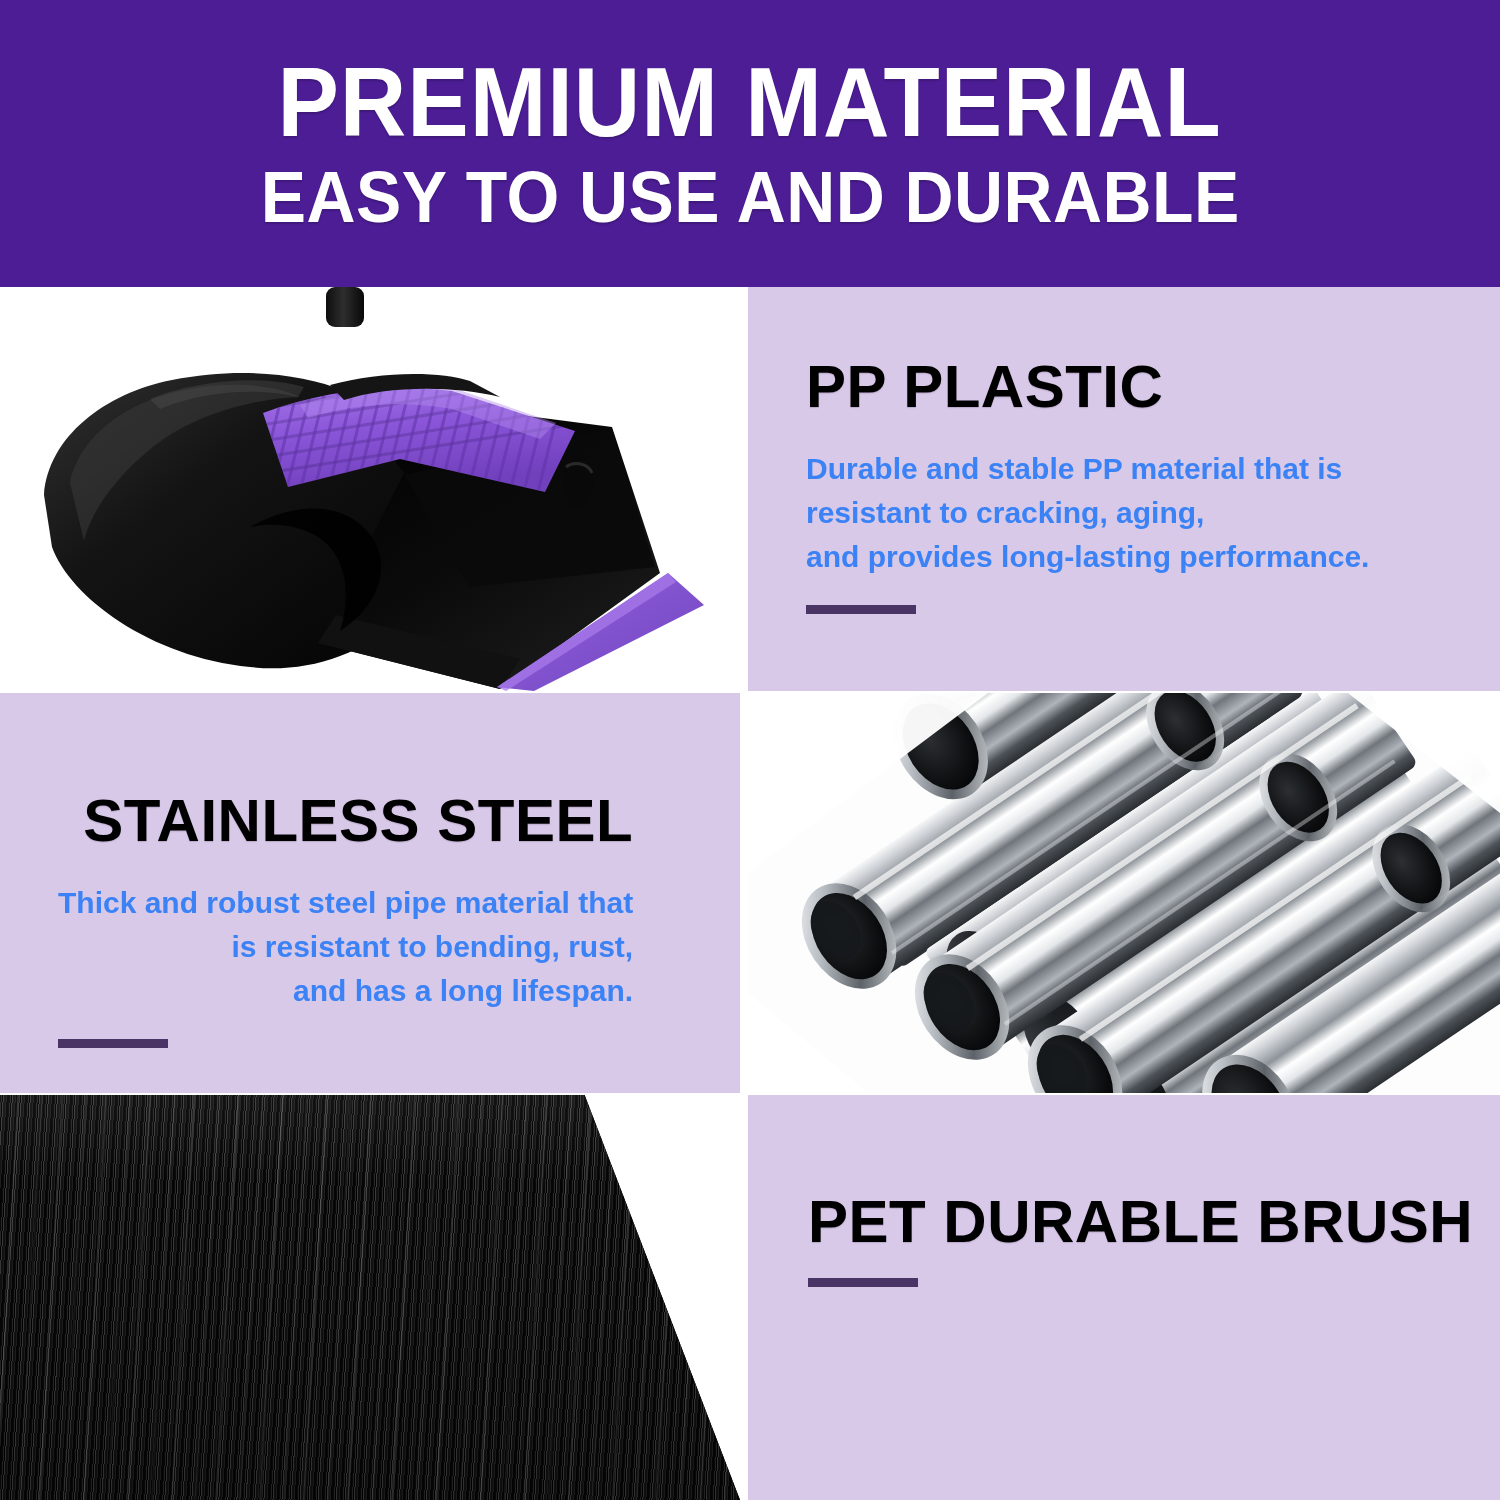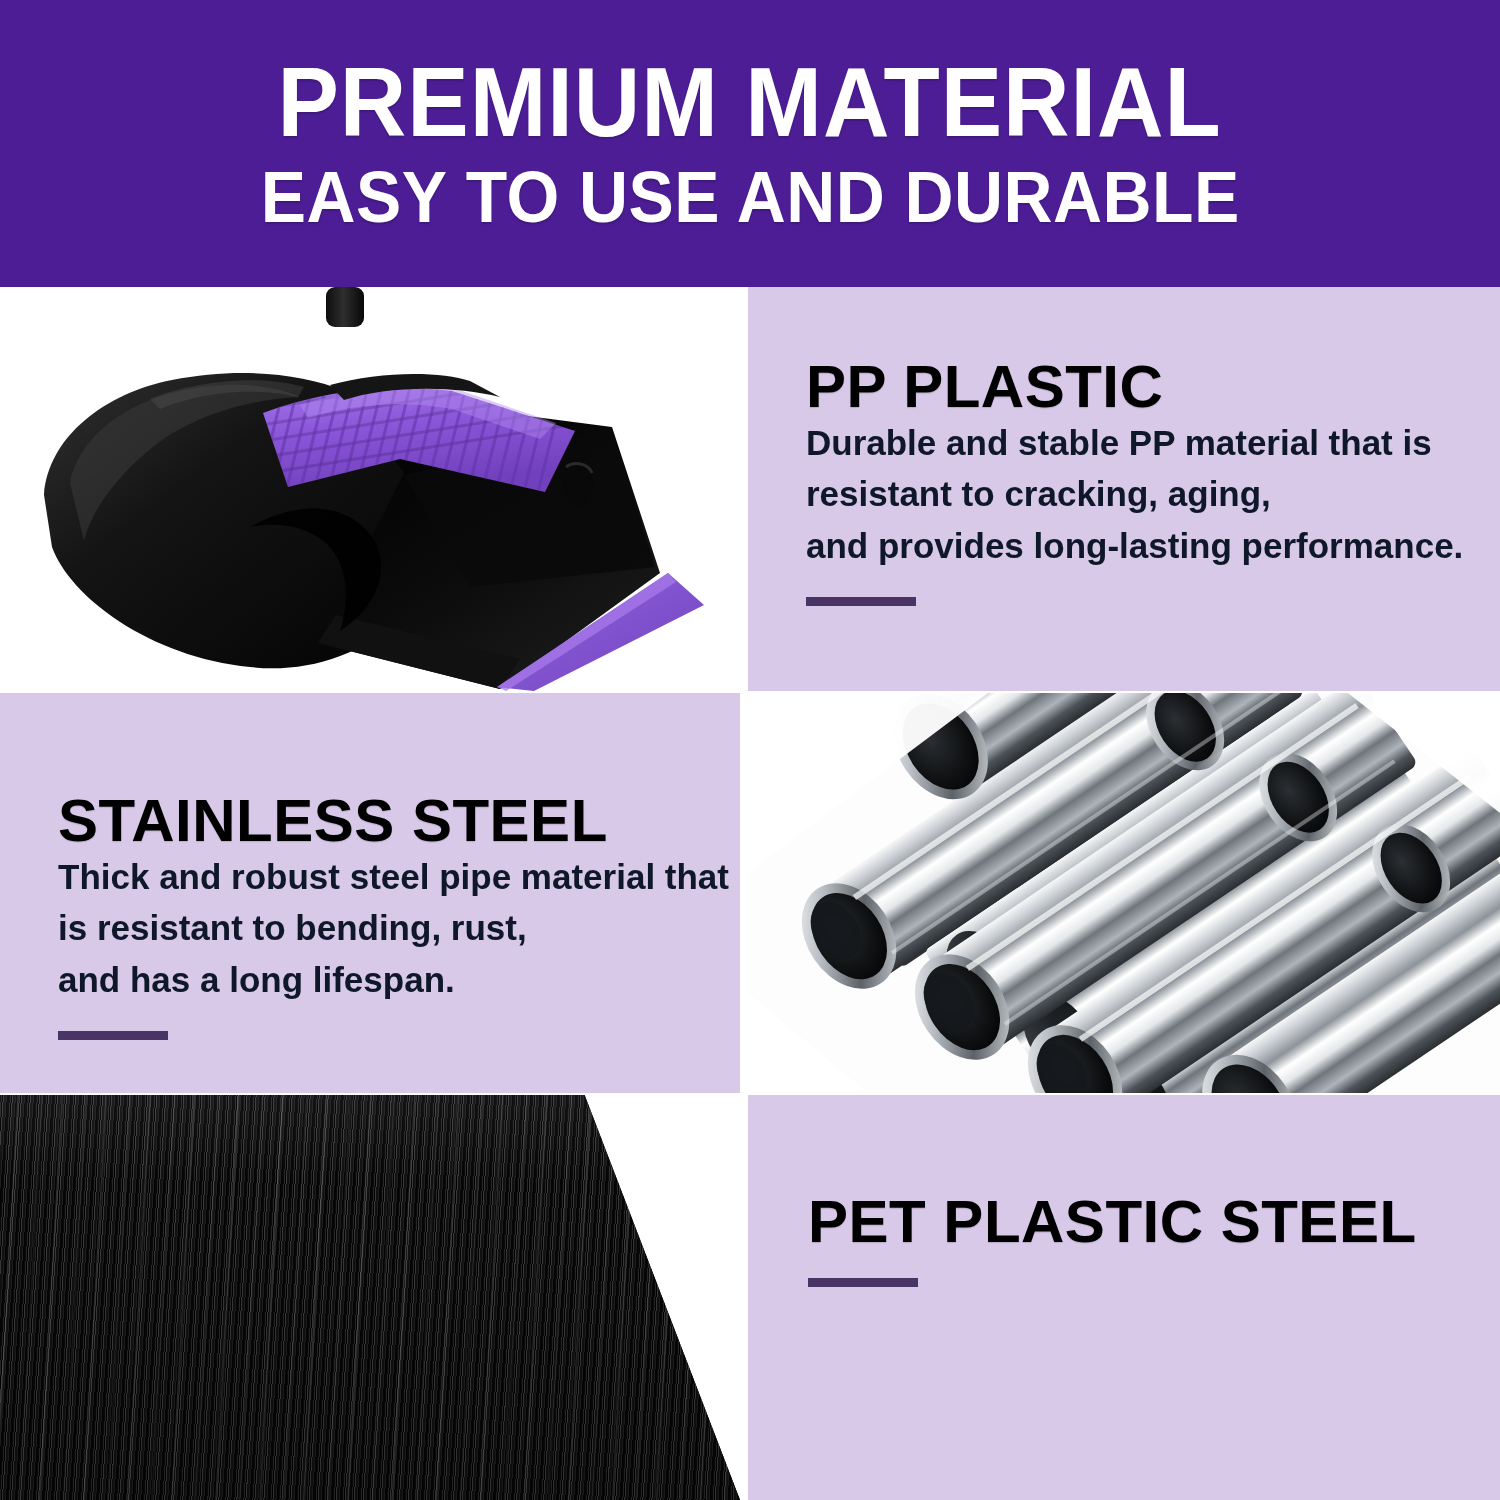--- a/index.html
+++ b/index.html
@@ -73,35 +73,36 @@
     font-size: 60px;
     color: #000000;
     letter-spacing: 0.5px;
     line-height: 1;
     white-space: nowrap;
     text-shadow: 0 1px 1px rgba(80,50,105,0.22);
   }
   .feature-body {
     font-family: "Liberation Sans Narrow", "Liberation Sans", sans-serif;
     font-weight: bold;
-    font-size: 35px;
-    color: #0f172a;
+    font-size: 30px;
+    color: #3b82f6;
     line-height: 1.47;
+    margin-top: 30px;
     white-space: pre-line;
   }
   .accent-bar {
     width: 110px;
     height: 9px;
     background: #4a3466;
     margin-top: 26px;
   }
 
   
   .tb-pp    { left: 806px;  top: 357px;  }
-  .tb-steel { left: 58px;   top: 791px;  }
+  .tb-steel { left: 58px;   top: 791px; text-align: right;  }
   .tb-brush { left: 808px;  top: 1192px; }
 
   
   .dustpan-wrap { position: absolute; left: 0; top: 0; width: 740px; height: 404px; }
 
   
   .pipes-wrap { position: absolute; left: 0; top: 0; width: 752px; height: 400px; }
 
   
   .bristles-wrap { position: absolute; left: 0; top: 0; width: 740px; height: 405px; background:#ffffff; }
@@ -397,17 +398,17 @@
   <div class="cell cell-img-brush">
     <div class="bristles-wrap">
       <div class="bristles-shape"></div>
       <div class="bristles-sheen"></div>
       <div class="bristles-vignette"></div>
     </div>
   </div>
 
   <div class="cell cell-txt-brush"></div>
   <div class="txtblock tb-brush">
-    <div class="feature-heading">PET PLASTIC STEEL</div>
+    <div class="feature-heading">PET DURABLE BRUSH</div>
     <div class="accent-bar"></div>
   </div>
 
 </div>
 
 </body></html>

